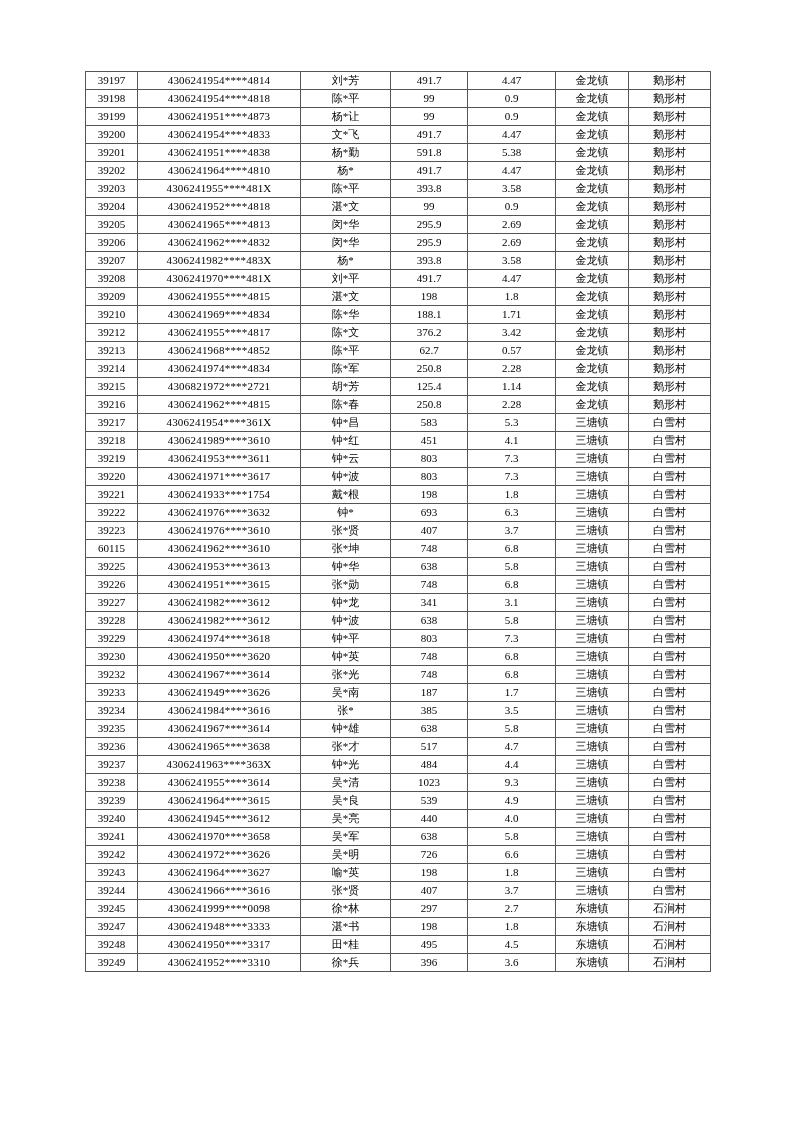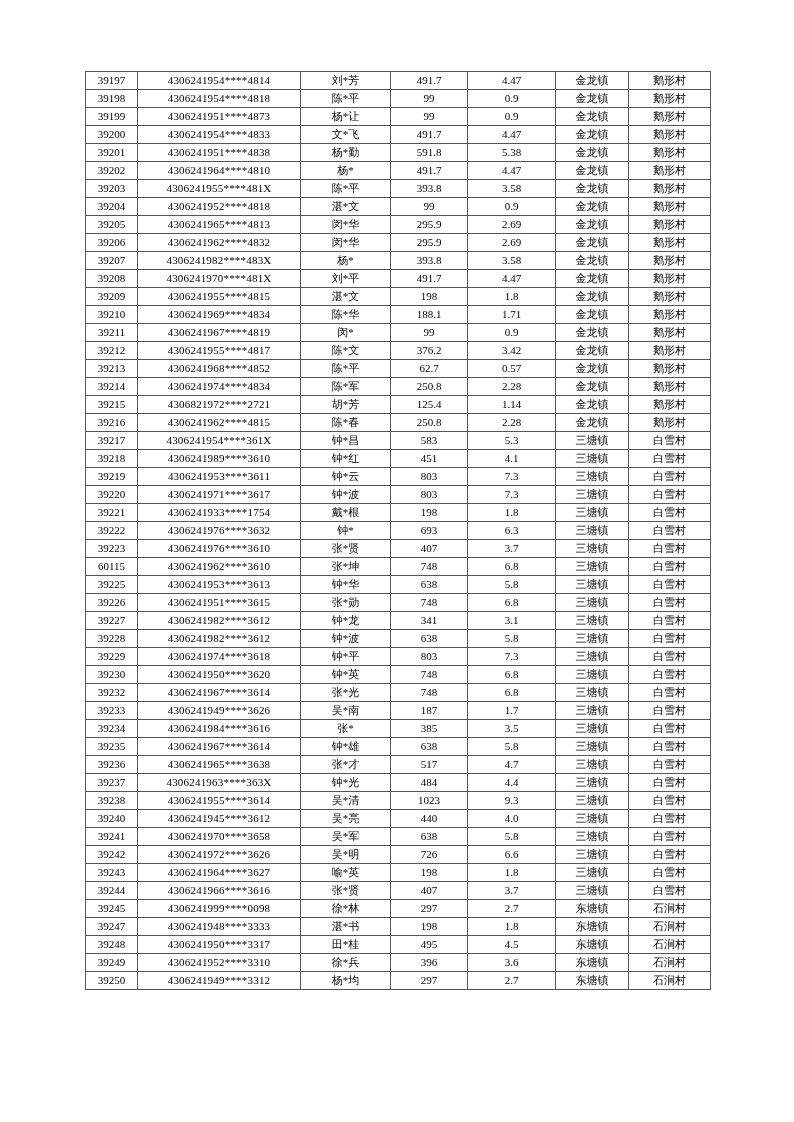--- a/index.html
+++ b/index.html
@@ -175,29 +175,20 @@
         <tr>
           <td class="cell-seq">39210</td>
           <td class="cell-id-number">4306241969****4834</td>
           <td class="cell-name">陈*华</td>
           <td class="cell-amount">188.1</td>
           <td class="cell-rate">1.71</td>
           <td class="cell-town">金龙镇</td>
           <td class="cell-village">鹅形村</td>
         </tr>
         <tr>
-          <td class="cell-seq">39211</td>
-          <td class="cell-id-number">4306241967****4819</td>
-          <td class="cell-name">闵*</td>
-          <td class="cell-amount">99</td>
-          <td class="cell-rate">0.9</td>
-          <td class="cell-town">金龙镇</td>
-          <td class="cell-village">鹅形村</td>
-        </tr>
-        <tr>
           <td class="cell-seq">39212</td>
           <td class="cell-id-number">4306241955****4817</td>
           <td class="cell-name">陈*文</td>
           <td class="cell-amount">376.2</td>
           <td class="cell-rate">3.42</td>
           <td class="cell-town">金龙镇</td>
           <td class="cell-village">鹅形村</td>
         </tr>
         <tr>
           <td class="cell-seq">39213</td>
@@ -414,20 +405,29 @@
           <td class="cell-rate">4.4</td>
           <td class="cell-town">三塘镇</td>
           <td class="cell-village">白雪村</td>
         </tr>
         <tr>
           <td class="cell-seq">39238</td>
           <td class="cell-id-number">4306241955****3614</td>
           <td class="cell-name">吴*清</td>
           <td class="cell-amount">1023</td>
           <td class="cell-rate">9.3</td>
+          <td class="cell-town">三塘镇</td>
+          <td class="cell-village">白雪村</td>
+        </tr>
+        <tr>
+          <td class="cell-seq">39239</td>
+          <td class="cell-id-number">4306241964****3615</td>
+          <td class="cell-name">吴*良</td>
+          <td class="cell-amount">539</td>
+          <td class="cell-rate">4.9</td>
           <td class="cell-town">三塘镇</td>
           <td class="cell-village">白雪村</td>
         </tr>
         <tr>
           <td class="cell-seq">39240</td>
           <td class="cell-id-number">4306241945****3612</td>
           <td class="cell-name">吴*亮</td>
           <td class="cell-amount">440</td>
           <td class="cell-rate">4.0</td>
           <td class="cell-town">三塘镇</td>
@@ -498,24 +498,15 @@
         </tr>
         <tr>
           <td class="cell-seq">39249</td>
           <td class="cell-id-number">4306241952****3310</td>
           <td class="cell-name">徐*兵</td>
           <td class="cell-amount">396</td>
           <td class="cell-rate">3.6</td>
           <td class="cell-town">东塘镇</td>
           <td class="cell-village">石涧村</td>
         </tr>
-        <tr>
-          <td class="cell-seq">39250</td>
-          <td class="cell-id-number">4306241949****3312</td>
-          <td class="cell-name">杨*均</td>
-          <td class="cell-amount">297</td>
-          <td class="cell-rate">2.7</td>
-          <td class="cell-town">东塘镇</td>
-          <td class="cell-village">石涧村</td>
-        </tr>
       </tbody>
   </table>
 </div>
 
 </body></html>

